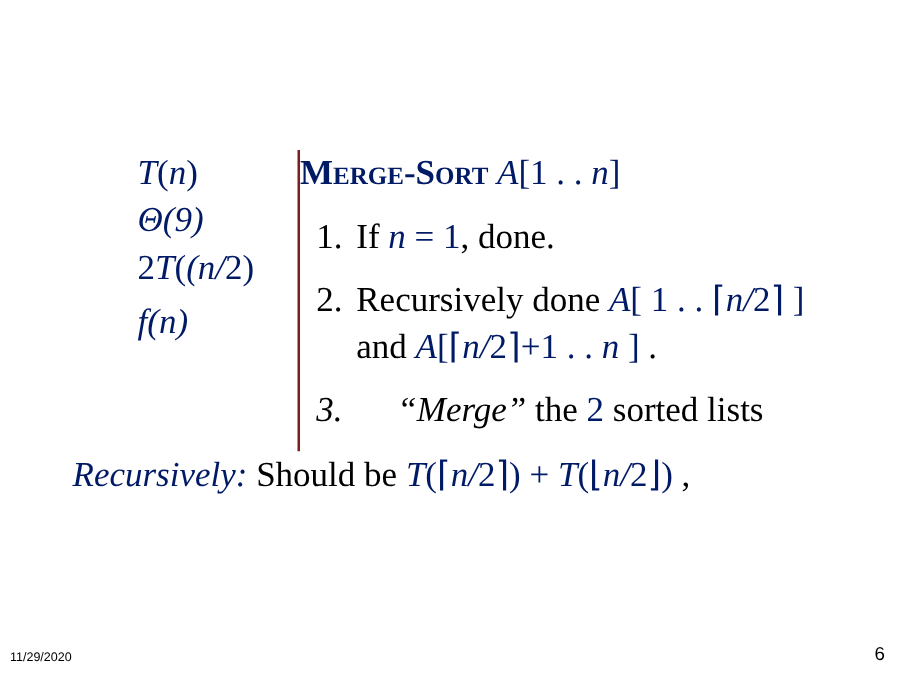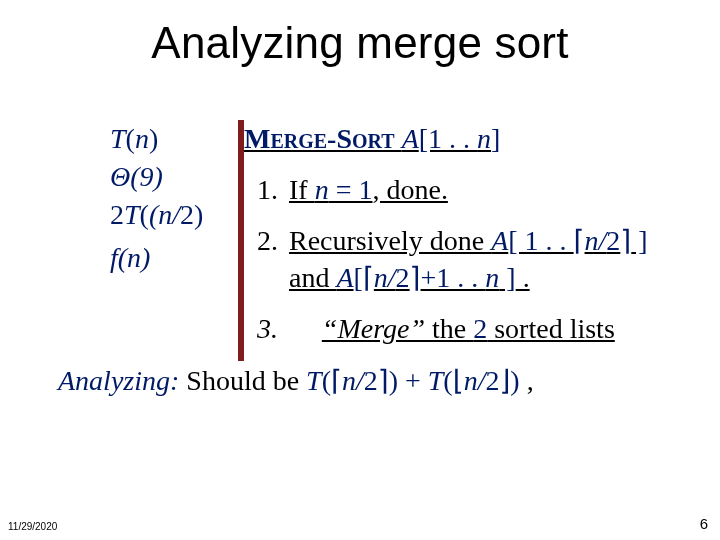--- a/index.html
+++ b/index.html
@@ -40,25 +40,24 @@
   }
   .algo td {
     vertical-align: top;
     font-size: 28px;
     line-height: 1.35;
     padding: 0;
   }
   .leftcol {
     width: 128px;
     padding-right: 10px;
-    border-right: 6px solid #7f1d1d;
+    border-right: 2px solid #7f1d1d;
   }
   .rightcol {
     padding-left: 12px;
-    text-decoration: underline;
   }
   .leftcol .spacer {
     height: 6px;
   }
   .navy { color: #001a66; }
   .ital { font-style: italic; }
   .sc { font-variant: small-caps; }
   ol.steps {
     margin: 0 0 0 28px;
     padding: 0;
@@ -93,21 +92,20 @@
   .ceil-l, .ceil-r, .flr-l, .flr-r {
     display: inline-block;
     font-style: normal;
   }
 </style>
 </head>
 <body>
 
 <div class="slide">
 
-  <div class="title">Analyzing merge sort</div>
 
   <div class="algo">
     <table>
       <tbody>
           <tr>
         <td class="leftcol">
           <div>
             <span class="navy ital">T</span><span class="navy">(<span class="ital">n</span>)</span>
           </div>
           <div class="navy"><span class="ital">Θ(9)</span></div>
@@ -133,19 +131,19 @@
               <span>“Merge”</span><span style="font-style:normal"> the </span><span class="navy" style="font-style:normal">2</span><span style="font-style:normal"> sorted lists</span>
             </li>
           </ol>
         </td>
       </tr>
     </tbody>
       </table>
   </div>
 
   <div class="slop">
-    <span class="ital navy">Analyzing:</span><span> Should be </span><span class="ital navy">T</span><span class="navy">(<span class="ceil-l">⌈</span><span class="ital">n/</span>2<span class="ceil-r">⌉</span>)</span><span class="navy"> + </span><span class="ital navy">T</span><span class="navy">(<span class="flr-l">⌊</span><span class="ital">n/</span>2<span class="flr-r">⌋</span>)</span> ,<br>
+    <span class="ital navy">Recursively:</span><span> Should be </span><span class="ital navy">T</span><span class="navy">(<span class="ceil-l">⌈</span><span class="ital">n/</span>2<span class="ceil-r">⌉</span>)</span><span class="navy"> + </span><span class="ital navy">T</span><span class="navy">(<span class="flr-l">⌊</span><span class="ital">n/</span>2<span class="flr-r">⌋</span>)</span> ,<br>
   </div>
 
   <div class="footer-date">11/29/2020</div>
   <div class="footer-page">6</div>
 
 </div>
 
 </body></html>

